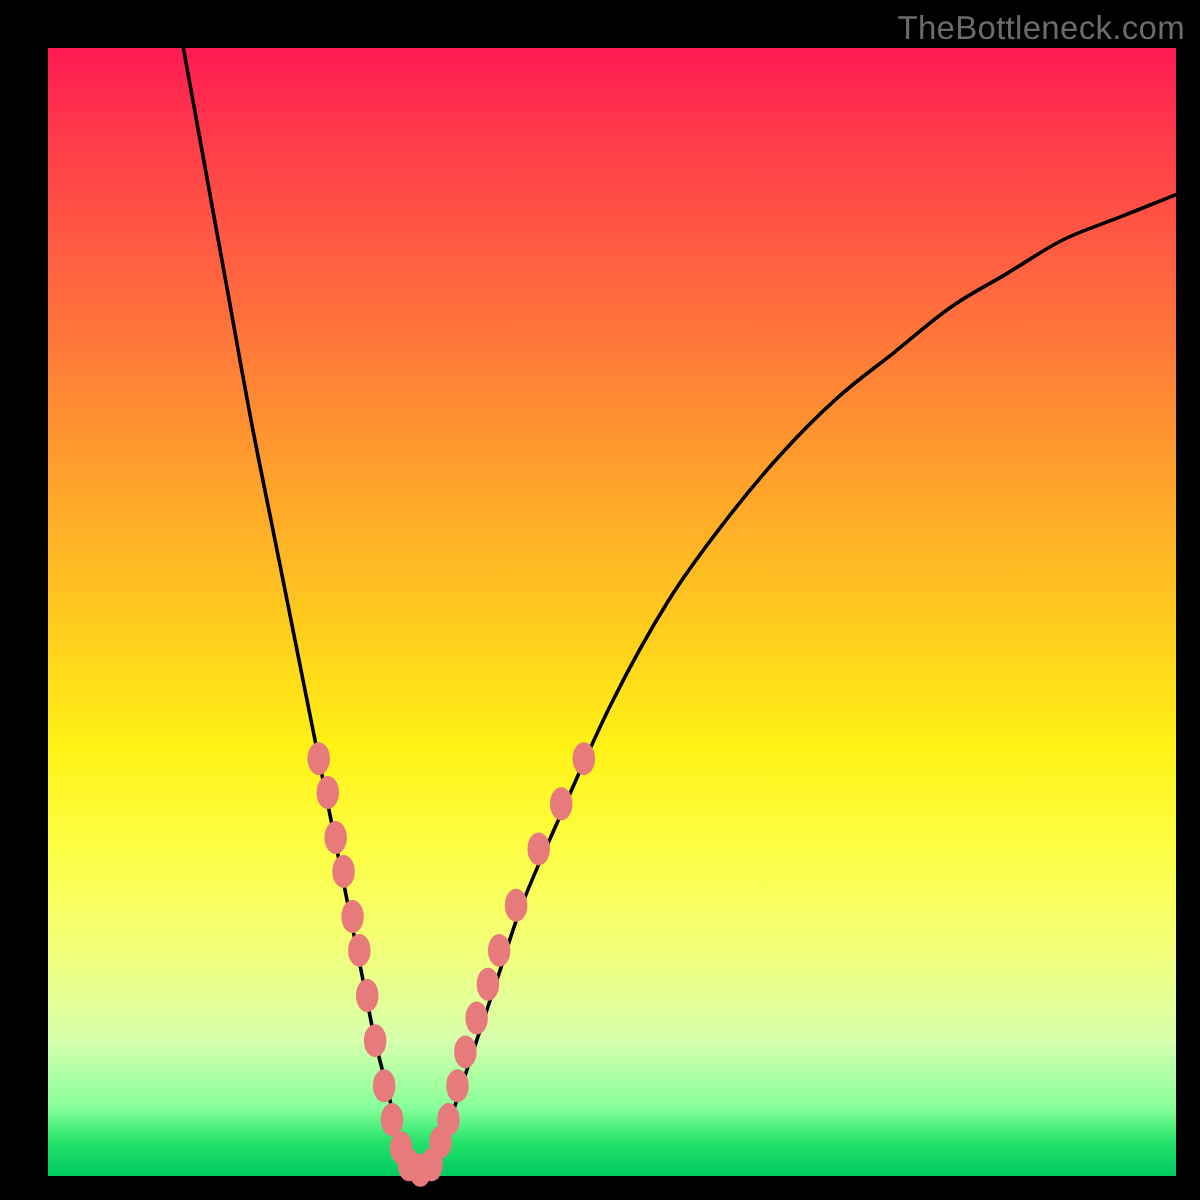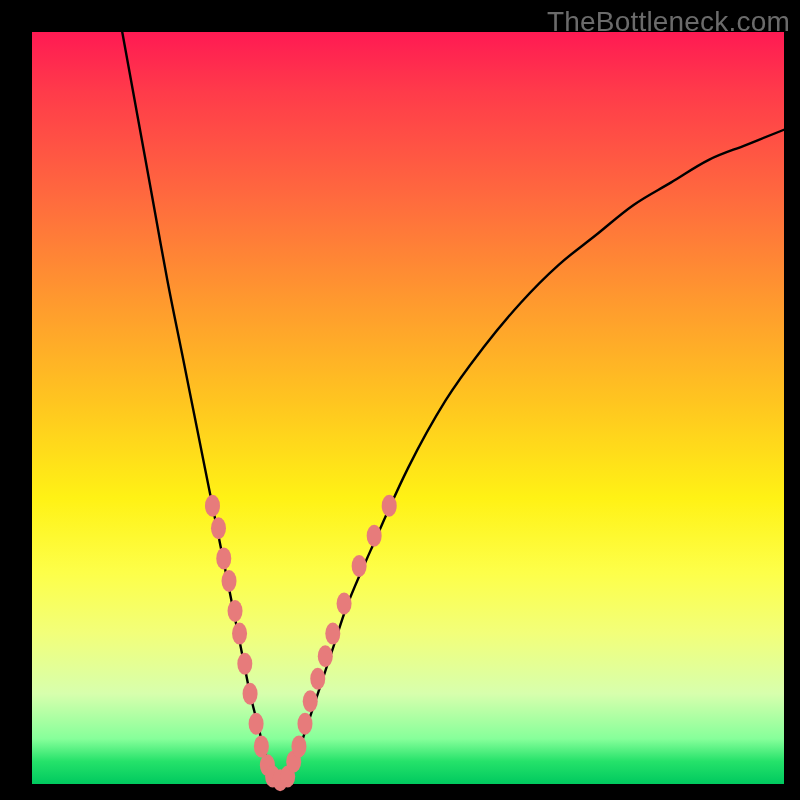--- a/index.html
+++ b/index.html
@@ -37,21 +37,21 @@
       #d7ffad 88%,
       #86ff9a 94%,
       #25e26a 97%,
       #00c95f 100%);
   }
   .watermark {
     position: absolute;
     top: 6px;
     right: 10px;
     color: #6b6b6b;
-    font-size: 28px;
+    font-size: 22px;
     letter-spacing: 0.2px;
     font-weight: 500;
   }
   svg.curves {
     position: absolute;
     left: 0;
     top: 0;
     width: 752px;
     height: 752px;
     overflow: visible;

